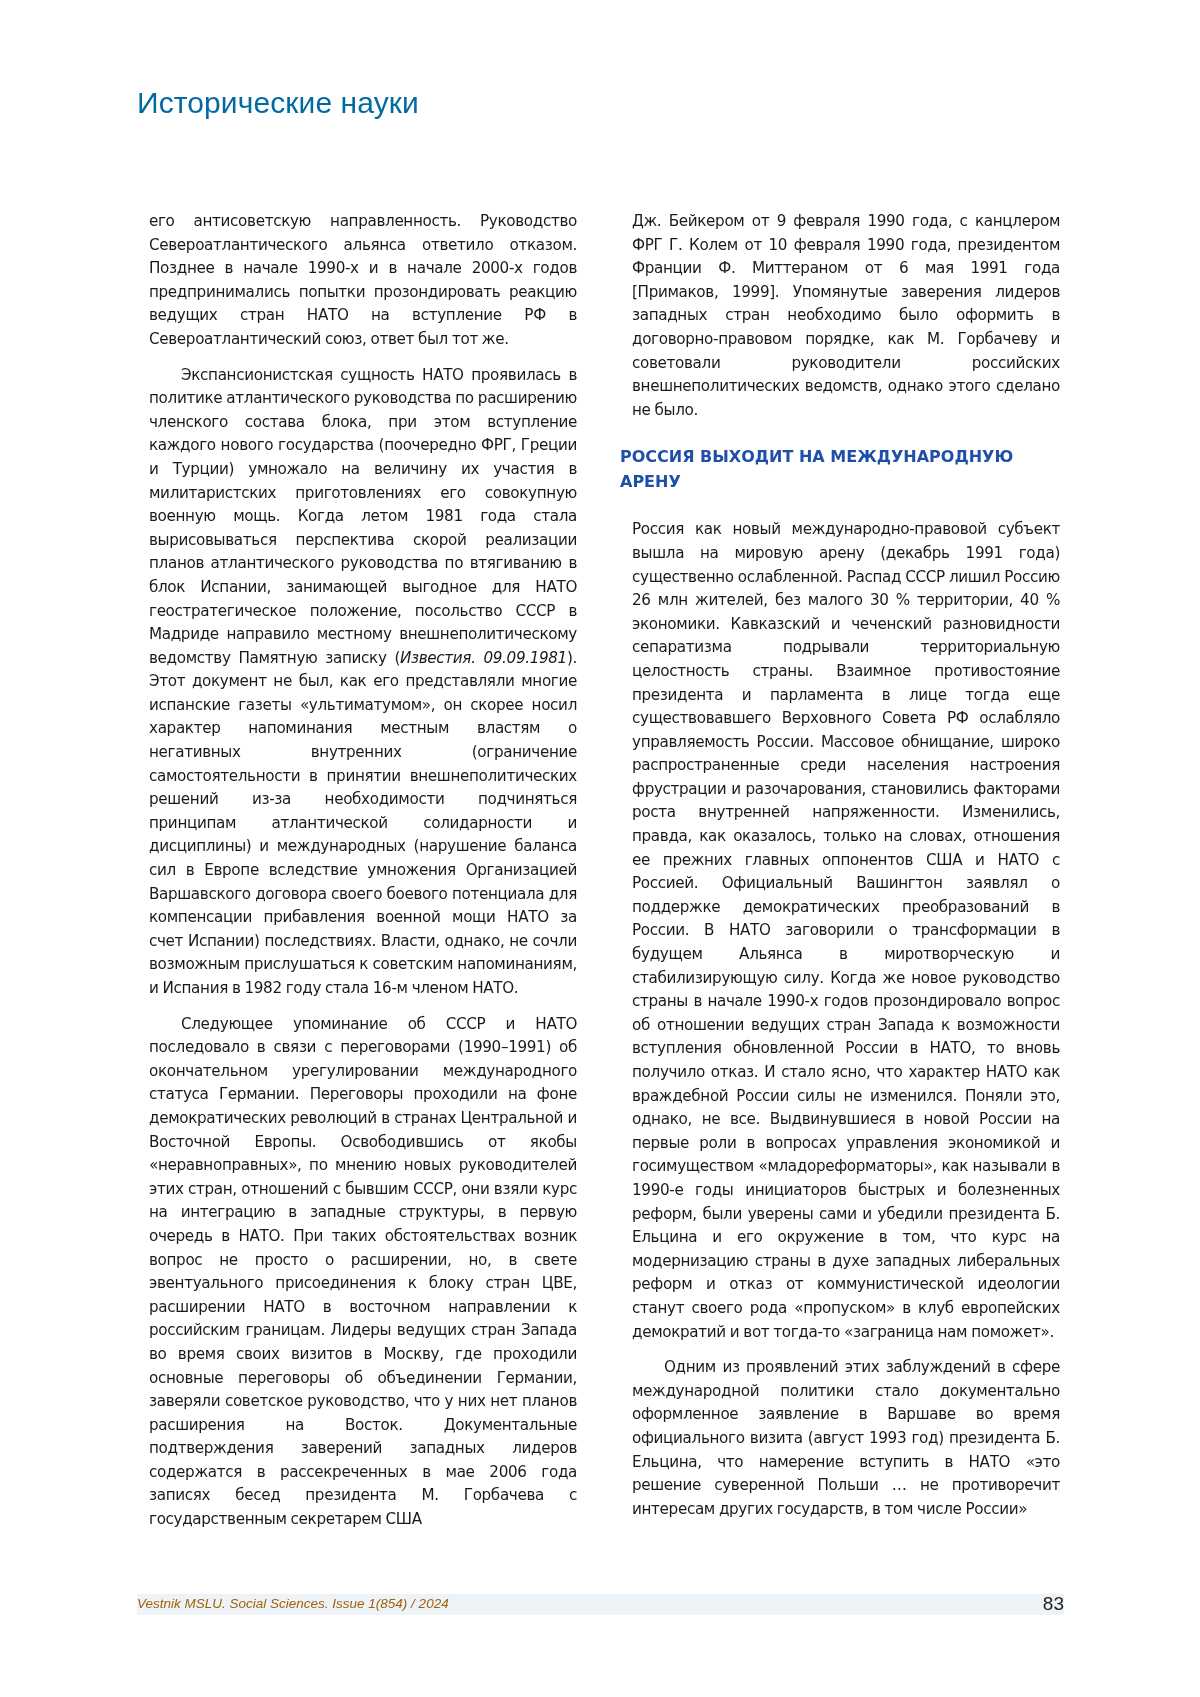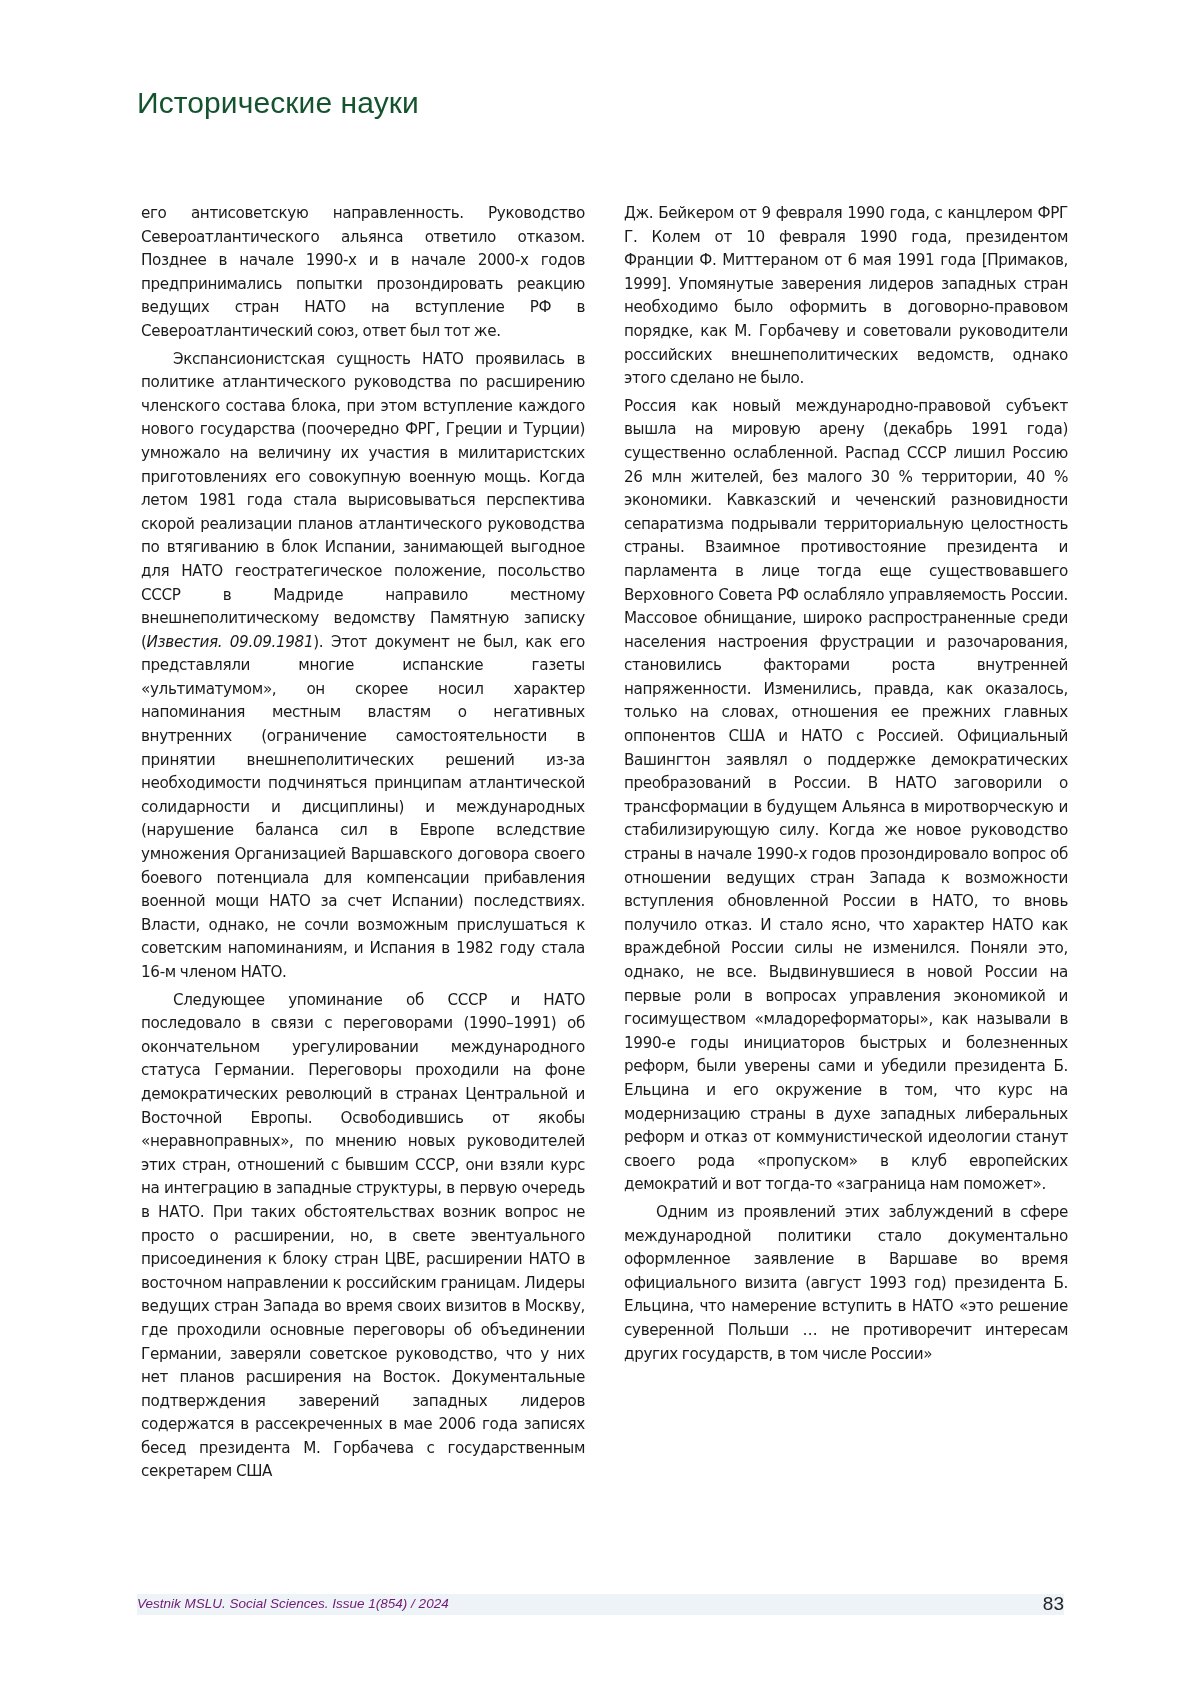--- a/index.html
+++ b/index.html
@@ -14,41 +14,41 @@
       overflow: hidden;
       font-family: "DejaVu Sans", sans-serif;
       color: #1a1a1a;
     }
     .section-label {
       position: absolute;
       left: 137px;
       top: 86px;
       font-family: "Liberation Sans", sans-serif;
       font-size: 30px;
-      color: #14532d;
+      color: #0369a1;
       letter-spacing: 0.1px;
       margin: 0;
       font-weight: normal;
     }
     .column {
       position: absolute;
       top: 198px;
       width: 452px;
       font-family: "DejaVu Sans", sans-serif;
       font-size: 15.2px;
       line-height: 23.6px;
       text-align: justify;
       hyphens: manual;
       letter-spacing: -0.35px;
       word-spacing: -0.5px;
     }
     .col-left { left: 137px; }
     .col-right { left: 620px; }
     .column p {
-      margin: 4px;
+      margin: 12px;
     }
     .column p.indent {
       text-indent: 32px;
     }
     .column p.lastline {
       text-align-last: left;
     }
     .heading {
       margin: 22px 0 24px 0;
       font-family: "DejaVu Sans", sans-serif;
@@ -69,21 +69,21 @@
       background: #eef3f8;
     }
     .footer-journal {
       position: absolute;
       left: 0px;
       top: 1px;
       font-family: "Liberation Sans", sans-serif;
       font-style: italic;
       font-size: 13.5px;
       line-height: 18px;
-      color: #701a75;
+      color: #a16207;
     }
     .footer-page {
       position: absolute;
       right: 0px;
       top: 1px;
       font-family: "Liberation Sans", sans-serif;
       font-size: 19px;
       line-height: 18px;
       color: #222222;
     }
@@ -95,20 +95,21 @@
 <h1 class="section-label">Исторические науки</h1>
 
 <div class="column col-left">
   <p class="lastline">его антисоветскую направленность. Руководство Североатлантического альянса ответило отказом. Позднее в начале 1990-х и в начале 2000-х годов предпринимались попытки прозондировать реакцию ведущих стран НАТО на вступление РФ в Североатлантический союз, ответ был тот же.</p>
   <p class="indent lastline"><span>Экспансионистская сущность НАТО проявилась в политике атлантического руководства по расширению членского состава блока, при этом вступление каждого нового государства (поочередно ФРГ, Греции и Турции) умножало на величину их участия в милитаристских приготовлениях его совокупную военную мощь. Когда летом 1981 года стала вырисовываться перспектива скорой реализации планов атлантического руководства по втягиванию в блок Испании, занимающей выгодное для НАТО геостратегическое положение, посольство СССР в Мадриде направило местному внешнеполитическому ведомству Памятную записку (</span><em>Известия. 09.09.1981</em><span>). Этот документ не был, как его представляли многие испанские газеты «ультиматумом», он скорее носил характер напоминания местным властям о негативных внутренних (ограничение самостоятельности в принятии внешнеполитических решений из-за необходимости подчиняться принципам атлантической солидарности и дисциплины) и международных (нарушение баланса сил в Европе вследствие умножения Организацией Варшавского договора своего боевого потенциала для компенсации прибавления военной мощи НАТО за счет Испании) последствиях. Власти, однако, не сочли возможным прислушаться к советским напоминаниям, и Испания в 1982 году стала 16-м членом НАТО.</span></p>
   <p class="indent">Следующее упоминание об СССР и НАТО последовало в связи с переговорами (1990–1991) об окончательном урегулировании международного статуса Германии. Переговоры проходили на фоне демократических революций в странах Центральной и Восточной Европы. Освободившись от якобы «неравноправных», по мнению новых руководителей этих стран, отношений с бывшим СССР, они взяли курс на интеграцию в западные структуры, в первую очередь в НАТО. При таких обстоятельствах возник вопрос не просто о расширении, но, в свете эвентуального присоединения к блоку стран ЦВЕ, расширении НАТО в восточном направлении к российским границам. Лидеры ведущих стран Запада во время своих визитов в Москву, где проходили основные переговоры об объединении Германии, заверяли советское руководство, что у них нет планов расширения на Восток. Документальные подтверждения заверений западных лидеров содержатся в рассекреченных в мае 2006 года записях бесед президента М. Горбачева с государственным секретарем США</p>
 </div>
 
 <div class="column col-right">
   <p class="lastline">Дж. Бейкером от 9 февраля 1990 года, с канцлером ФРГ Г. Колем от 10 февраля 1990 года, президентом Франции Ф. Миттераном от 6 мая 1991 года [Примаков, 1999]. Упомянутые заверения лидеров западных стран необходимо было оформить в договорно-правовом порядке, как М. Горбачеву и советовали руководители российских внешнеполитических ведомств, однако этого сделано не было.</p>
+  <h2 class="heading">РОССИЯ ВЫХОДИТ НА МЕЖДУНАРОДНУЮ АРЕНУ</h2>
   <p class="lastline">Россия как новый международно-правовой субъект вышла на мировую арену (декабрь 1991 года) существенно ослабленной. Распад СССР лишил Россию 26 млн жителей, без малого 30 % территории, 40 % экономики. Кавказский и чеченский разновидности сепаратизма подрывали территориальную целостность страны. Взаимное противостояние президента и парламента в лице тогда еще существовавшего Верховного Совета РФ ослабляло управляемость России. Массовое обнищание, широко распространенные среди населения настроения фрустрации и разочарования, становились факторами роста внутренней напряженности. Изменились, правда, как оказалось, только на словах, отношения ее прежних главных оппонентов США и НАТО с Россией. Официальный Вашингтон заявлял о поддержке демократических преобразований в России. В НАТО заговорили о трансформации в будущем Альянса в миротворческую и стабилизирующую силу. Когда же новое руководство страны в начале 1990-х годов прозондировало вопрос об отношении ведущих стран Запада к возможности вступления обновленной России в НАТО, то вновь получило отказ. И стало ясно, что характер НАТО как враждебной России силы не изменился. Поняли это, однако, не все. Выдвинувшиеся в новой России на первые роли в вопросах управления экономикой и госимуществом «младореформаторы», как называли в 1990-е годы инициаторов быстрых и болезненных реформ, были уверены сами и убедили президента Б. Ельцина и его окружение в том, что курс на модернизацию страны в духе западных либеральных реформ и отказ от коммунистической идеологии станут своего рода «пропуском» в клуб европейских демократий и вот тогда-то «заграница нам поможет».</p>
   <p class="indent">Одним из проявлений этих заблуждений в сфере международной политики стало документально оформленное заявление в Варшаве во время официального визита (август 1993 год) президента Б. Ельцина, что намерение вступить в НАТО «это решение суверенной Польши … не противоречит интересам других государств, в том числе России»</p>
 </div>
 
 <div class="footer">
   <span class="footer-journal">Vestnik MSLU. Social Sciences. Issue 1(854) / 2024</span>
   <span class="footer-page">83</span>
 </div>
 
 </body></html>

